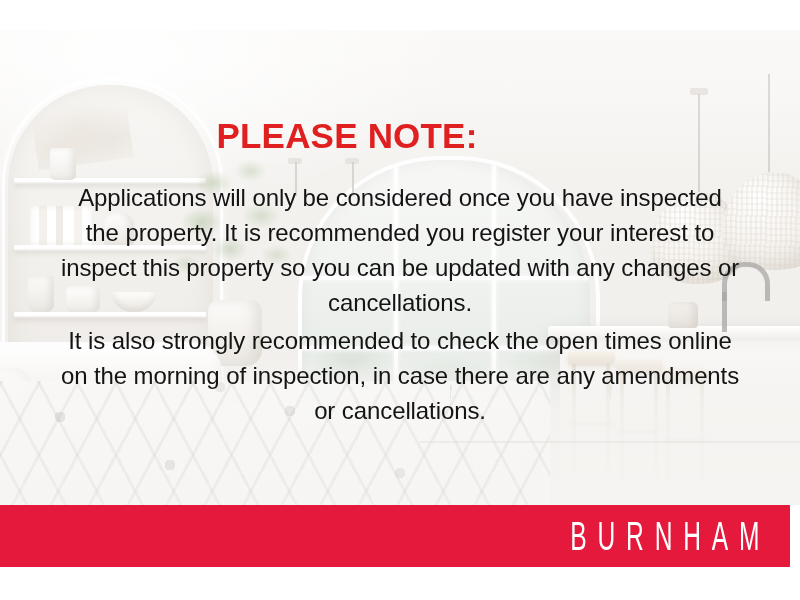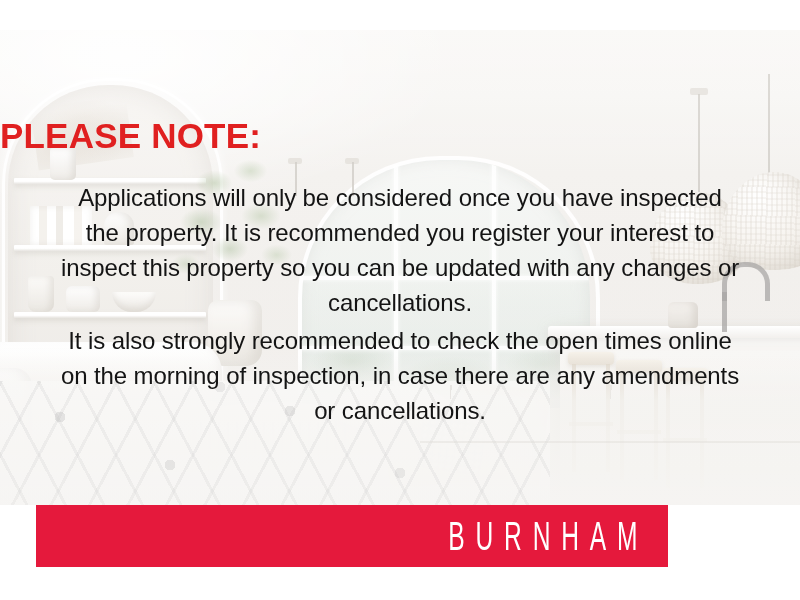--- a/index.html
+++ b/index.html
@@ -478,21 +478,21 @@
     position: absolute;
     left: 0;
     top: 88px;
     width: 694px;
     font-family: "Liberation Sans", sans-serif;
     font-weight: bold;
     font-size: 35px;
     letter-spacing: 0.2px;
     color: #e02020;
     line-height: 1;
-    text-align: left;
+    text-align: center;
     white-space: nowrap;
   }
 
   .para {
     position: absolute;
     left: 60px;
     width: 680px;
     font-family: "Liberation Sans", sans-serif;
     font-weight: 400;
     font-size: 24px;
@@ -502,24 +502,23 @@
     text-align: center;
   }
   .para.p1 { top: 150px; }
   .para.p2 { top: 293px; }
 
   
   .footer-bar {
     position: absolute;
     left: 0;
     top: 505px;
-    width: 632px;
+    width: 790px;
     height: 62px;
     background: #e5193c;
-    margin-left: 36px;
   }
   .wordmark {
     position: absolute;
     right: 20px;
     top: 50%;
     transform: translateY(-50%) scaleX(0.60);
     transform-origin: right center;
     font-family: "Liberation Sans", sans-serif;
     font-weight: 400;
     font-size: 41px;

